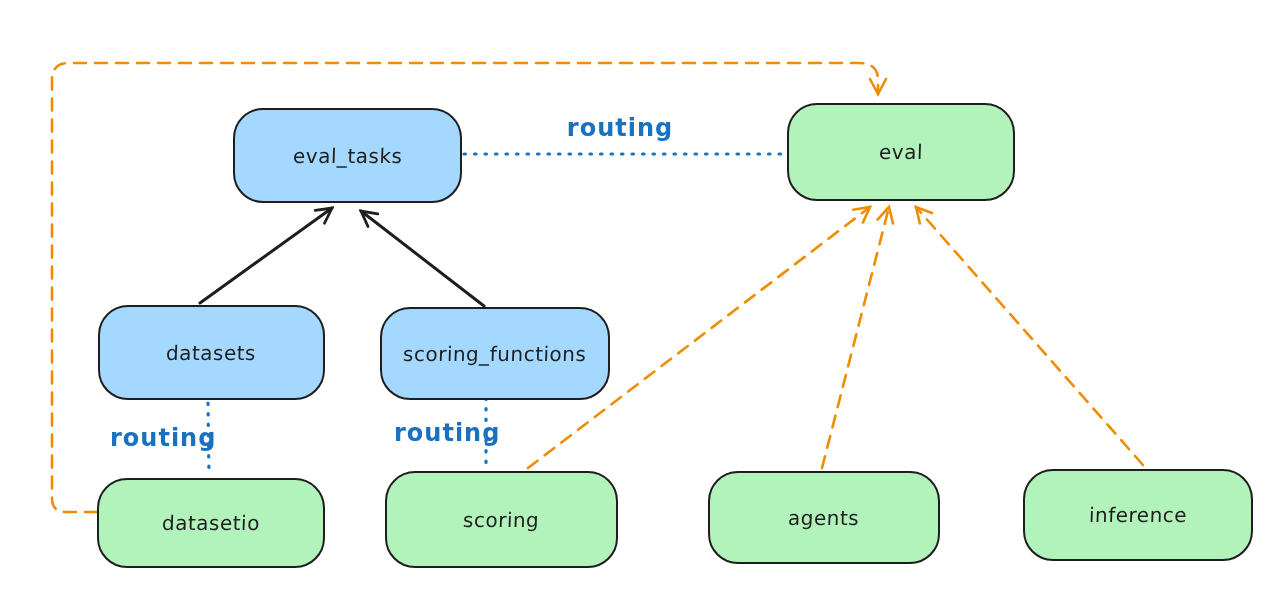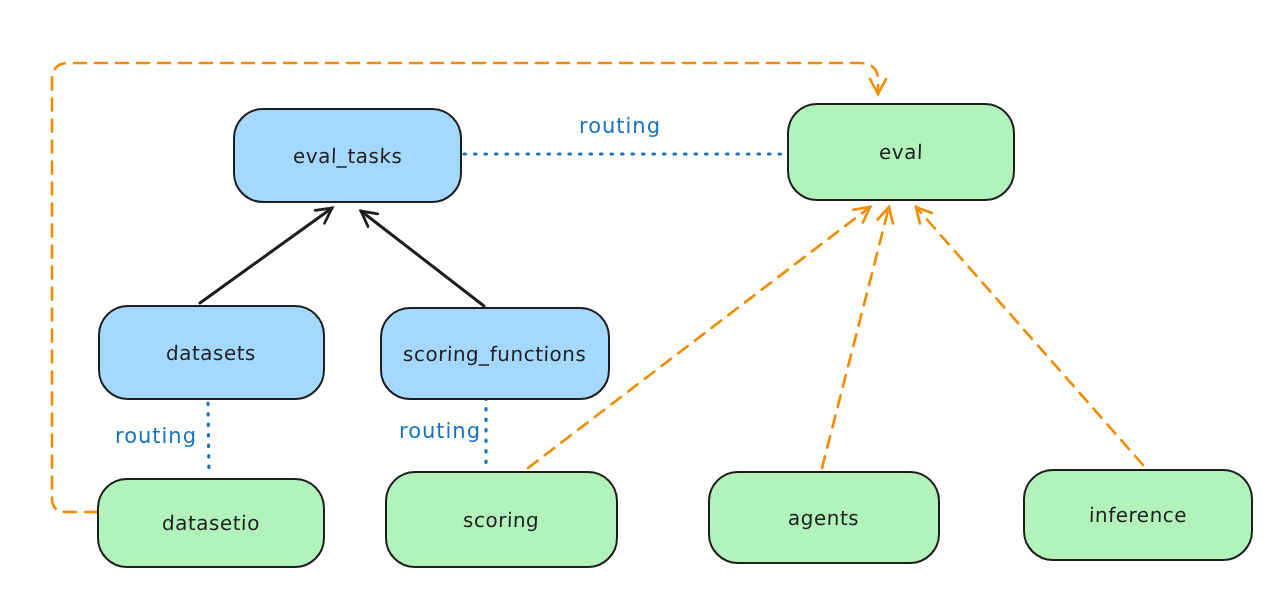--- a/index.html
+++ b/index.html
@@ -9,21 +9,21 @@
   }
   .edges { position:absolute; left:0; top:0; width:1280px; height:596px; }
   .node {
     position:absolute; box-sizing:border-box;
     border:2.5px solid #1e1e1e; border-radius:30px;
     display:flex; align-items:center; justify-content:center;
     color:#1e1e1e; font-size:20px; letter-spacing:0.5px;
   }
   .node span { transform:skewX(-2deg); }
   .edge-label {
-    position:absolute; color:#1971c2; font-size:21px; font-weight:400;
+    position:absolute; color:#1971c2; font-size:24px; font-weight:700;
     letter-spacing:1px; text-align:center;
   }
 </style>
 </head>
 <body>
 
 <div class="canvas">
 
   <svg class="edges" viewBox="0 0 1280 596" xmlns="http://www.w3.org/2000/svg">
     <defs>

